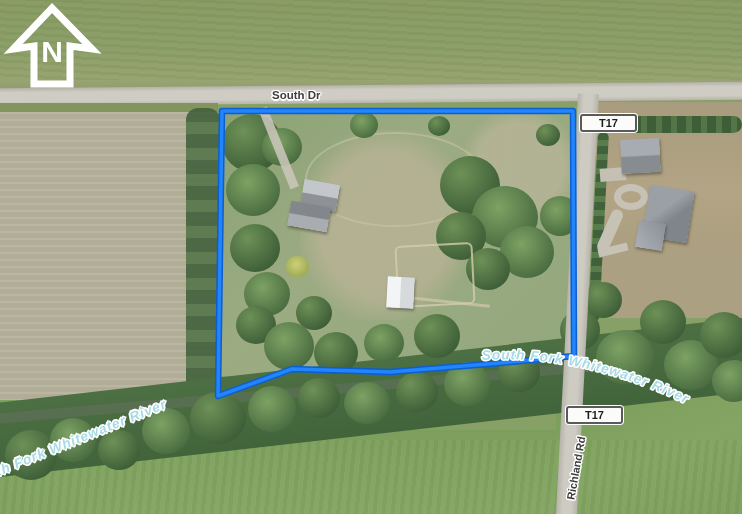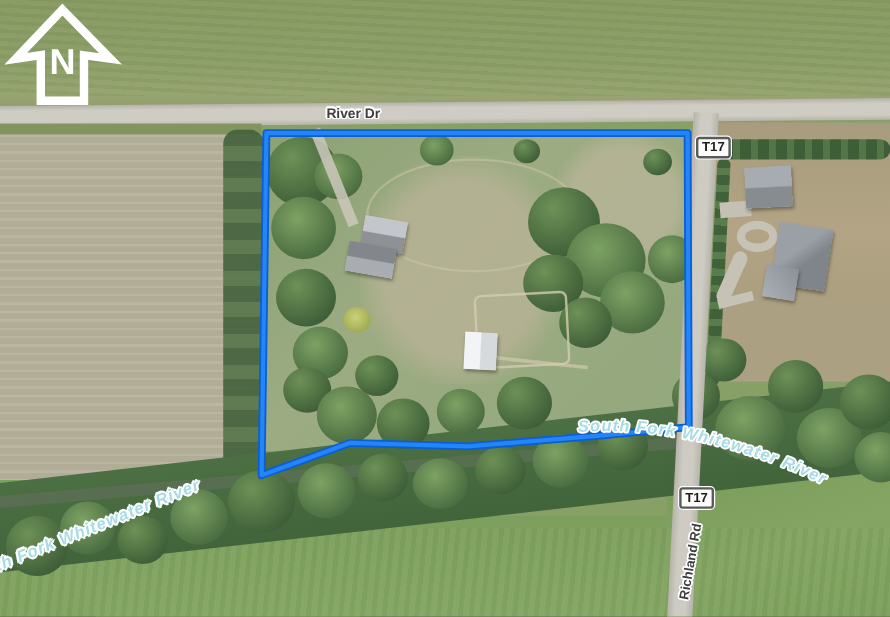--- a/index.html
+++ b/index.html
@@ -3,21 +3,21 @@
 <meta charset="utf-8">
 <style>
   html,body{margin:0;padding:0;background:#222;}
   #map{position:relative;width:742px;height:514px;overflow:hidden;background:#87a065;
        font-family:"Liberation Sans",sans-serif;}
   #map *{position:absolute;box-sizing:border-box;}
   .lbl{font:bold 11px "Liberation Sans",sans-serif;color:#3e3e3e;white-space:nowrap;
        text-shadow:-1px -1px 0 #fff,1px -1px 0 #fff,-1px 1px 0 #fff,1px 1px 0 #fff,
                    -1.5px 0 0 #fff,1.5px 0 0 #fff,0 1.5px 0 #fff,0 -1.5px 0 #fff;}
   .shield{font:bold 11px "Liberation Sans",sans-serif;color:#1d1d1d;background:#fbfbf9;
-          border:2px solid #5a5a5a;border-radius:3px;padding:0 3px;line-height:14px;
+          border:2px solid #5a5a5a;border-radius:3px;padding:0 17px;line-height:14px;
           box-shadow:0 0 0 1px #fff;}
   .t{border-radius:50%;background:radial-gradient(circle at 35% 30%,#6d9157,#3f5f38 75%);}
   .t2{border-radius:50%;background:radial-gradient(circle at 40% 35%,#7da263,#4a6c41 75%);}
   .bld{box-shadow:1px 2px 3px rgba(0,0,0,.35);}
   .riverlbl{font:italic bold 13.5px "Liberation Sans",sans-serif;color:#a7dbe6;letter-spacing:1px;
        text-shadow:-1px -1px 0 #fff,1px -1px 0 #fff,-1px 1px 0 #fff,1px 1px 0 #fff,
                    -2px 0 0 #fff,2px 0 0 #fff,0 2px 0 #fff,0 -2px 0 #fff;white-space:nowrap;}
   svg{overflow:visible;}
 </style>
 </head>
@@ -150,21 +150,21 @@
   <div class="bld" style="left:646px;top:188px;width:45px;height:52px;
      background:linear-gradient(135deg,#9aa0a6 0 40%,#7f858b 60%);transform:rotate(9deg);"></div>
   <div class="bld" style="left:637px;top:222px;width:27px;height:27px;
      background:linear-gradient(45deg,#aab0b6,#8a9095);transform:rotate(9deg);"></div>
 
   <svg width="742" height="514" style="left:0;top:0;">
     <polygon fill="none" stroke="#0d5ecf" stroke-width="6.5" stroke-linejoin="round" points="222,111 573,111 574,356 500,363 390,372 292,369 218,396"></polygon>
     <polygon fill="none" stroke="#2285fb" stroke-width="3.5" stroke-linejoin="round" points="222,111 573,111 574,356 500,363 390,372 292,369 218,396"></polygon>
   </svg>
 
-  <div class="lbl" style="left:272px;top:89px;font-size:11.5px;">River Dr</div>
+  <div class="lbl" style="left:272px;top:89px;font-size:11.5px;">South Dr</div>
 
   <div class="shield" style="left:580px;top:114px;">T17</div>
   <div class="shield" style="left:566px;top:406px;">T17</div>
 
   <div class="lbl" style="left:531px;top:462px;width:90px;text-align:center;transform:rotate(-80deg);">Richland Rd</div>
 
   <div class="riverlbl" style="left:-30px;top:475px;transform:rotate(-22deg);transform-origin:0 50%;">South Fork Whitewater River</div>
 
   <svg width="742" height="514" style="left:0;top:0;">
     <defs>

